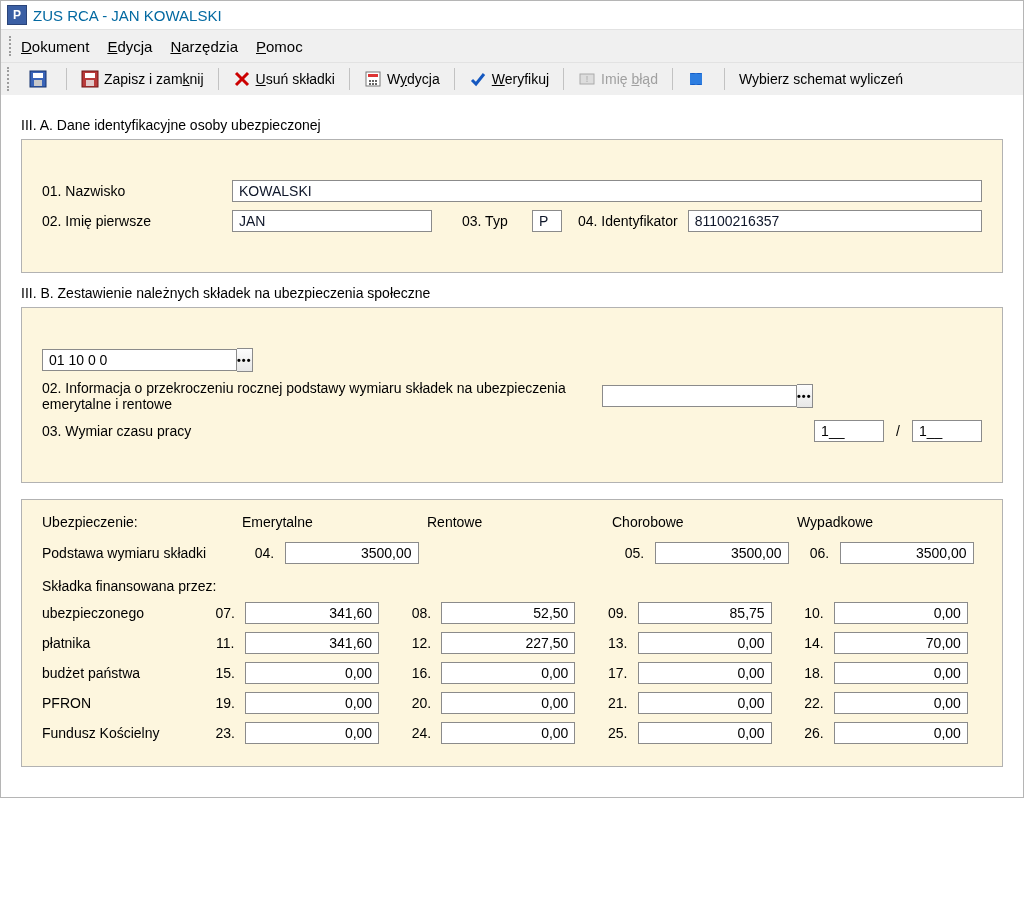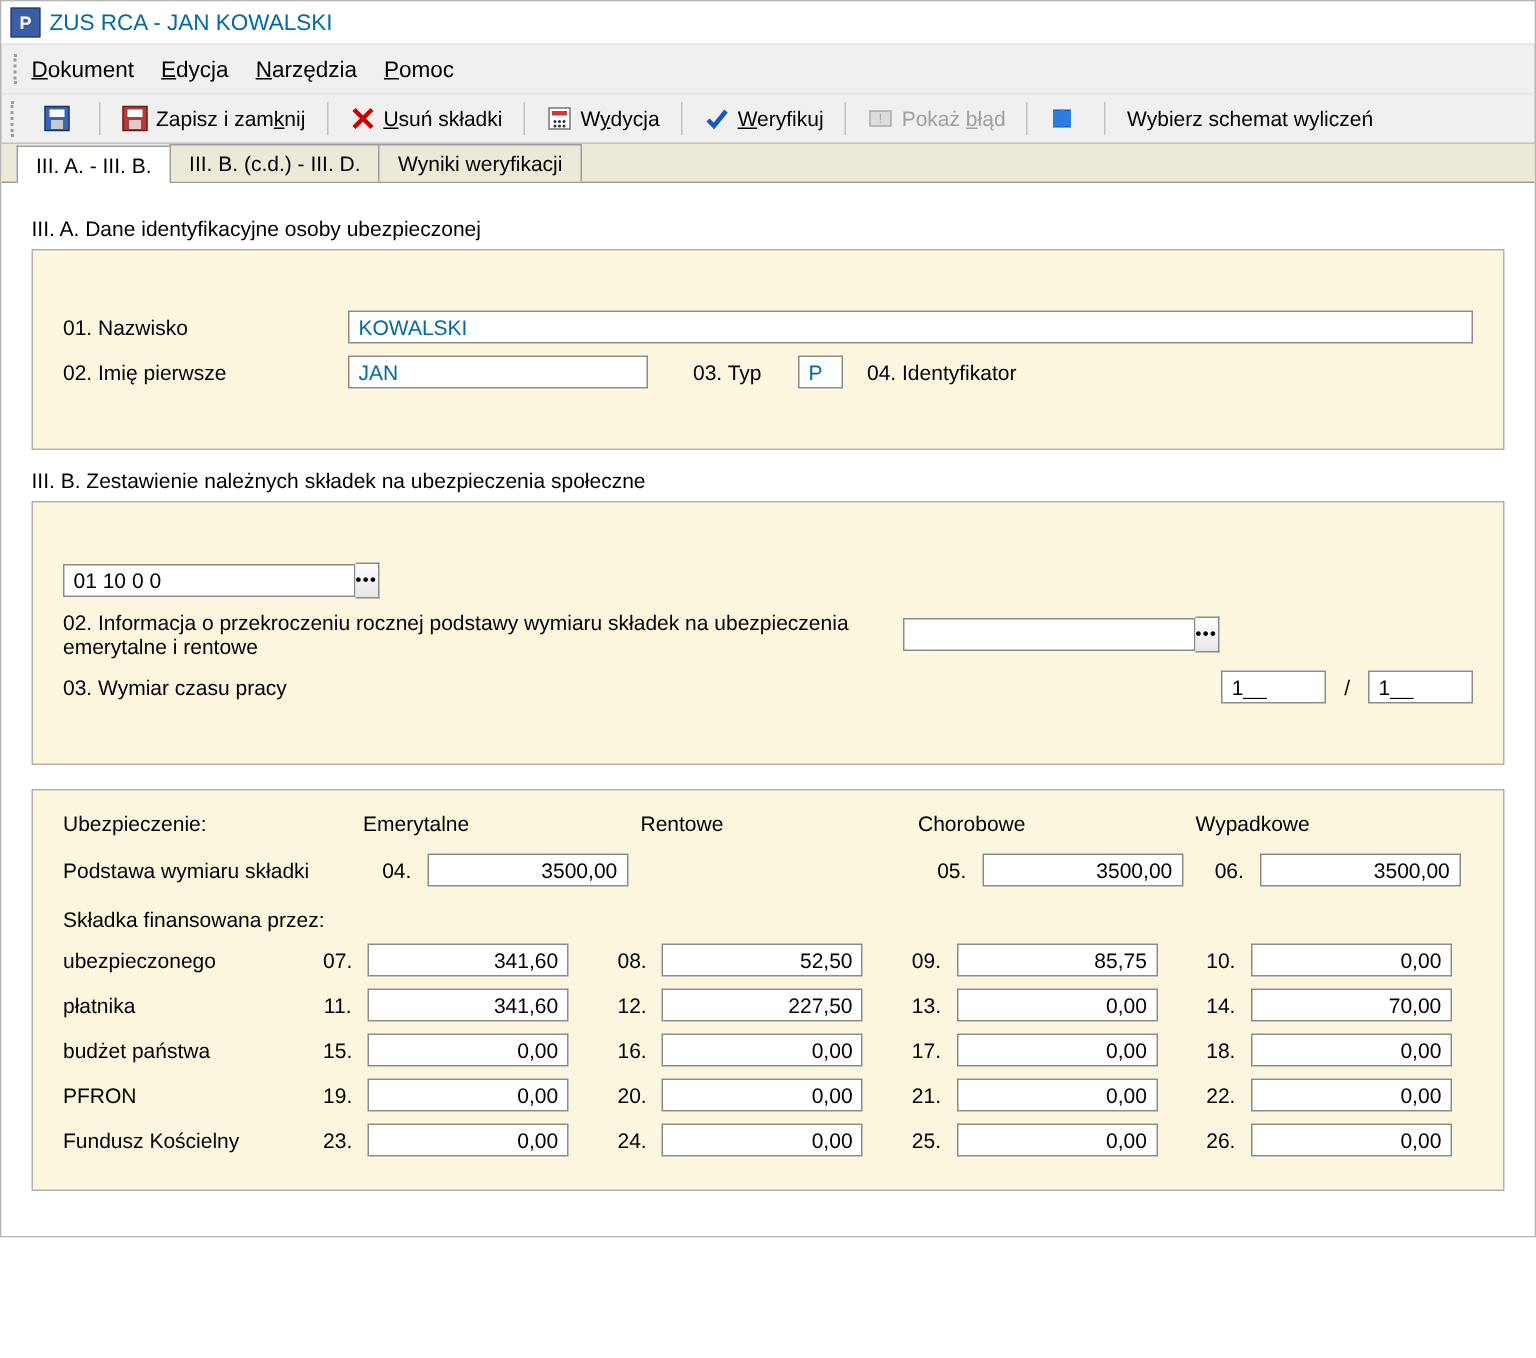--- a/index.html
+++ b/index.html
@@ -27,21 +27,21 @@
   .tab{padding:4px 12px;font-size:14px;border:1px solid #9e9e9e;border-bottom:none;background:#ece9d8;margin-right:-1px;cursor:default}
   .tab.active{background:#fff;position:relative;top:1px}
   
   .content{background:#fff;padding:10px 20px 30px}
   .section-header{font-size:14px;margin:12px 0 6px}
   .panel{border:1px solid #b2b2b2;background:#fdf6de;padding:32px 20px}
   .row{display:flex;align-items:center;margin:8px 0}
   .lbl{width:190px;font-size:14px}
   .lbl-sm{width:70px;font-size:14px}
   input.txt{border:1px solid #8b8b8b;background:#fff;height:22px;padding:2px 6px;font-family:inherit;font-size:14px;box-sizing:border-box}
-  input.txt.ro{color:#0369a1}
+  input.txt.ro{color:#0f172a}
   .flex1{flex:1}
   .combo{display:flex;align-items:center}
   .combo input{flex:1}
   .combo .dots{width:24px;height:22px;border:1px solid #8b8b8b;border-left:none;background:linear-gradient(#fdfdfd,#e7e7e7);display:flex;align-items:center;justify-content:center;font-weight:bold;letter-spacing:1px;font-size:11px;cursor:default}
   
   .gridpanel{border:1px solid #b2b2b2;background:#fdf6de;padding:14px 20px}
   .ghead{display:flex;font-size:14px;margin-bottom:12px}
   .ghead .col0{width:200px}
   .ghead .col{flex:1;text-align:left}
   .grow{display:flex;align-items:center;margin:8px 0}
@@ -134,59 +134,55 @@
       <span><span class="u">W</span><span>eryfikuj</span></span>
     </div>
     <div class="sep"></div>
     <div class="tbtn disabled">
       <span class="icon">
         <svg class="svgicon" width="18" height="18">
             <rect x="2" y="4" width="14" height="10" fill="#ddd" stroke="#aaa"></rect>
             <text x="9" y="12" text-anchor="middle" font-size="9" fill="#aaa">!</text>
           </svg>
       </span>
-      <span><span>Pokaż </span><span class="u">b</span><span>łąd</span></span>
+      <span><span>Imię </span><span class="u">b</span><span>łąd</span></span>
     </div>
     <div class="sep"></div>
     <div class="tbtn">
       <span class="icon">
         <svg class="svgicon" width="18" height="18">
             <path d="M3 3 h12 v12 h-12 z" fill="#1558c0"></path>
             <path d="M3 3 q3 2 6 0 q3 2 6 0 v12 q-3 -2 -6 0 q-3 -2 -6 0 z" fill="#2d7de0"></path>
           </svg>
       </span>
     </div>
     <div class="sep"></div>
     <div class="tbtn">
       <span>Wybierz schemat wyliczeń</span>
     </div>
   </div>
 
-  <div class="tabstrip">
-    <div class="tab active">III. A. - III. B.</div>
-    <div class="tab">III. B. (c.d.) - III. D.</div>
-    <div class="tab">Wyniki weryfikacji</div>
-  </div>
 
   <div class="content">
 
     <div class="section-header">III. A. Dane identyfikacyjne osoby ubezpieczonej</div>
     <div class="panel">
       <div class="row">
         <div class="lbl">01. Nazwisko</div>
         <input class="txt ro flex1" readonly="" value="KOWALSKI" style="">
       </div>
       <div class="row">
         <div class="lbl">02. Imię pierwsze</div>
         <input class="txt ro" style="width: 200px;" readonly="" value="JAN">
         <div style="width:30px"></div>
         <div class="lbl-sm">03. Typ</div>
         <input class="txt ro" style="width: 30px;" readonly="" value="P">
         <div style="width:16px"></div>
         <div style="font-size:14px;margin-right:10px">04. Identyfikator</div>
+        <input class="txt ro flex1" readonly="" value="81100216357" style="">
       </div>
     </div>
 
     <div class="section-header">III. B. Zestawienie należnych składek na ubezpieczenia społeczne</div>
     <div class="panel">
       <div class="row">
         <div class="combo" style="width:200px">
           <input class="txt" value="01 10 0 0" style="">
           <div class="dots">•••</div>
         </div>

